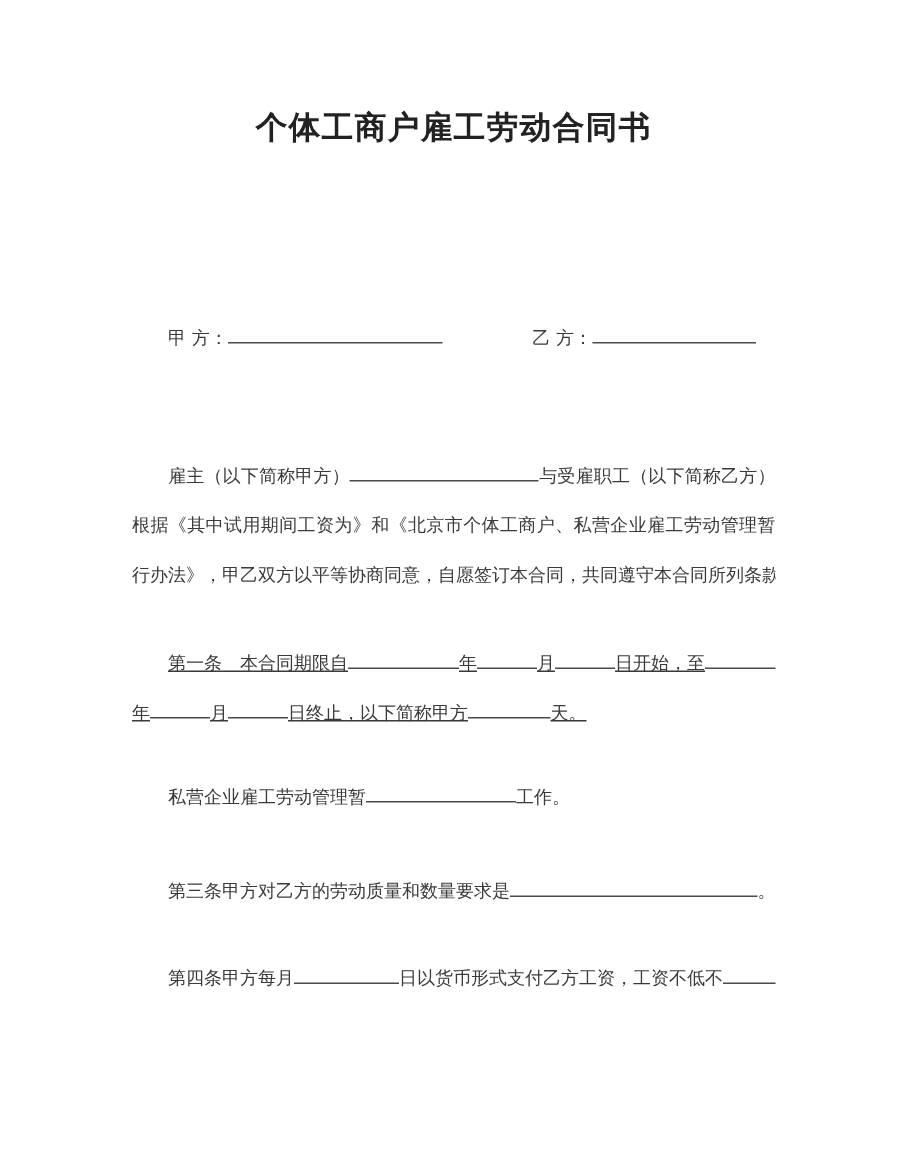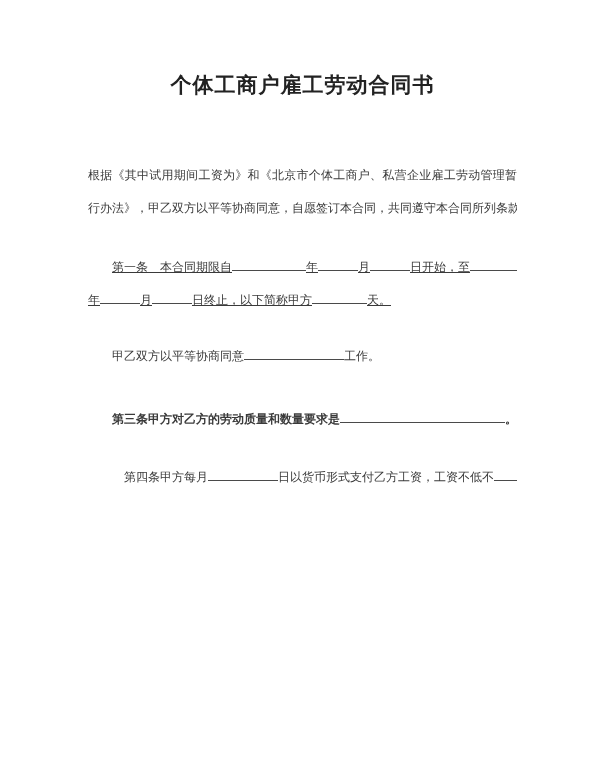--- a/index.html
+++ b/index.html
@@ -38,43 +38,47 @@
     display:inline-block;
     height:13px;
     border-bottom:1px solid #4a4a4a;
     vertical-align:baseline;
   }
   .gap { display:inline-block; height:1px; }
   .group-parties   { margin-top:109px; }
   .group-preamble  { margin-top:59px; }
   .group-article-1 { margin-top:26px;text-decoration:underline; }
   .group-article-2 { margin-top:23px; }
-  .group-article-3 { margin-top:30px;font-weight:bold; }
-  .group-article-4 { margin-top:25px;margin-left:12px; }
+  .group-article-3 { margin-top:30px; }
+  .group-article-4 { margin-top:25px; }
 </style>
 </head>
 <body>
 
 <div class="page">
   <div class="doc">
     <h1 class="title">个体工商户雇工劳动合同书</h1>
 
+    <div class="group group-parties">
+        <div class="line indent"><span class="seg">甲 方：</span><span class="blank" style="width: 143px;"></span><span class="gap" style="width: 60px;"></span><span class="seg">乙 方：</span><span class="blank" style="width: 109px;"></span></div>
+      </div>
 
     <div class="group group-preamble">
+        <div class="line indent fill"><span class="seg">雇主（以下简称甲方）</span><span class="blank" style="width: 126px;"></span><span class="seg">与受雇职工（以下简称乙方）</span></div>
         <div class="line fill"><span class="seg">根据《其中试用期间工资为》和《北京市个体工商户、私营企业雇工劳动管理暂</span></div>
         <div class="line fill"><span class="seg">行办法》，甲乙双方以平等协商同意，自愿签订本合同，共同遵守本合同所列条款。</span></div>
       </div>
 
     <div class="group group-article-1">
         <div class="line indent fill"><span class="seg">第一条　本合同期限自</span><span class="blank" style="width: 74px;"></span><span class="seg">年</span><span class="blank" style="width: 40px;"></span><span class="seg">月</span><span class="blank" style="width: 40px;"></span><span class="seg">日开始，至</span><span class="blank" style="width: 70px;"></span></div>
         <div class="line"><span class="seg">年</span><span class="blank" style="width: 40px;"></span><span class="seg">月</span><span class="blank" style="width: 40px;"></span><span class="seg">日终止，以下简称甲方</span><span class="blank" style="width: 55px;"></span><span class="seg">天。</span></div>
       </div>
 
     <div class="group group-article-2">
-        <div class="line indent"><span class="seg">甲乙双方以平等协商同意</span><span class="blank" style="width: 100px;"></span><span class="seg">工作。</span></div>
+        <div class="line indent"><span class="seg">私营企业雇工劳动管理暂</span><span class="blank" style="width: 100px;"></span><span class="seg">工作。</span></div>
       </div>
 
     <div class="group group-article-3">
         <div class="line indent"><span class="seg">第三条甲方对乙方的劳动质量和数量要求是</span><span class="blank" style="width: 165px;"></span><span class="seg">。</span></div>
       </div>
 
     <div class="group group-article-4">
         <div class="line indent fill"><span class="seg">第四条甲方每月</span><span class="blank" style="width: 70px;"></span><span class="seg">日以货币形式支付乙方工资，工资不低不</span><span class="blank" style="width: 70px;"></span></div>
       </div>
   </div>

